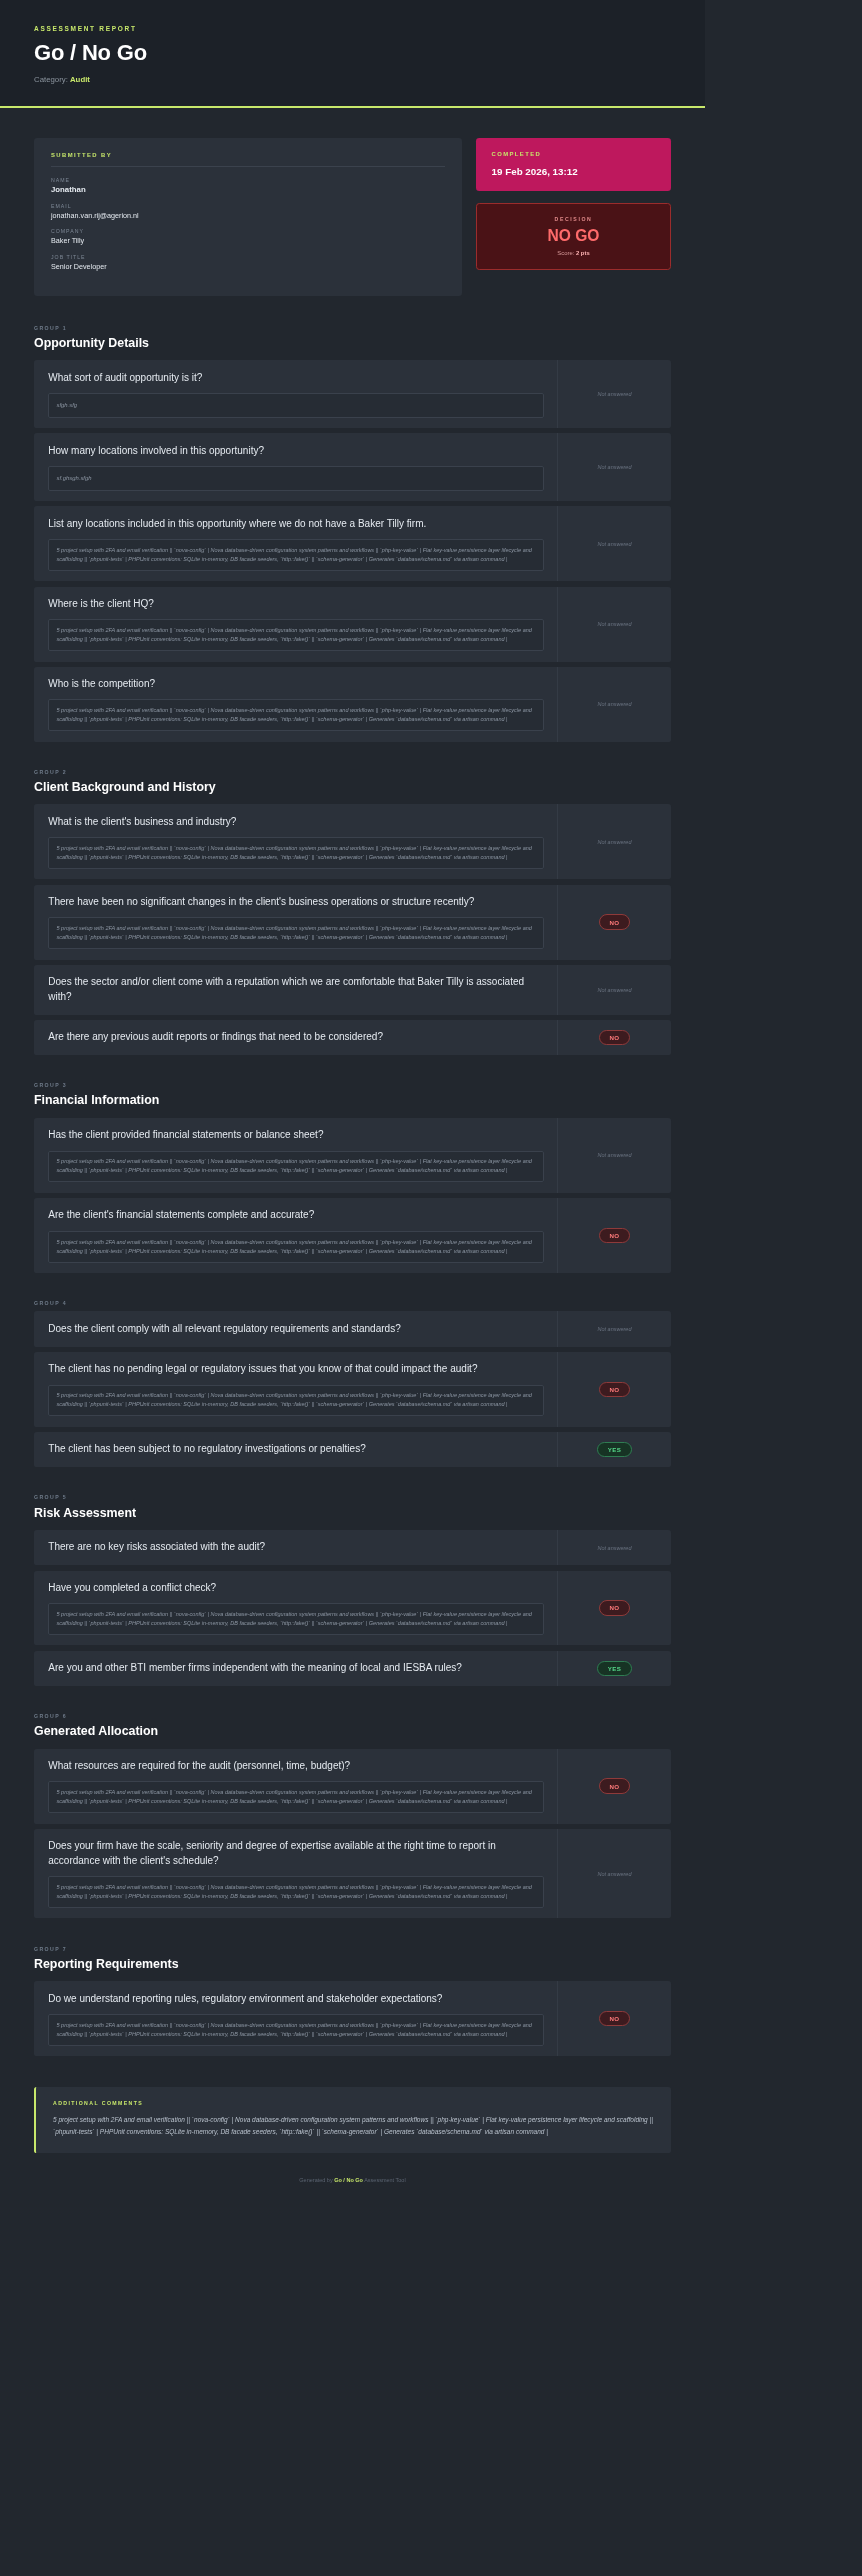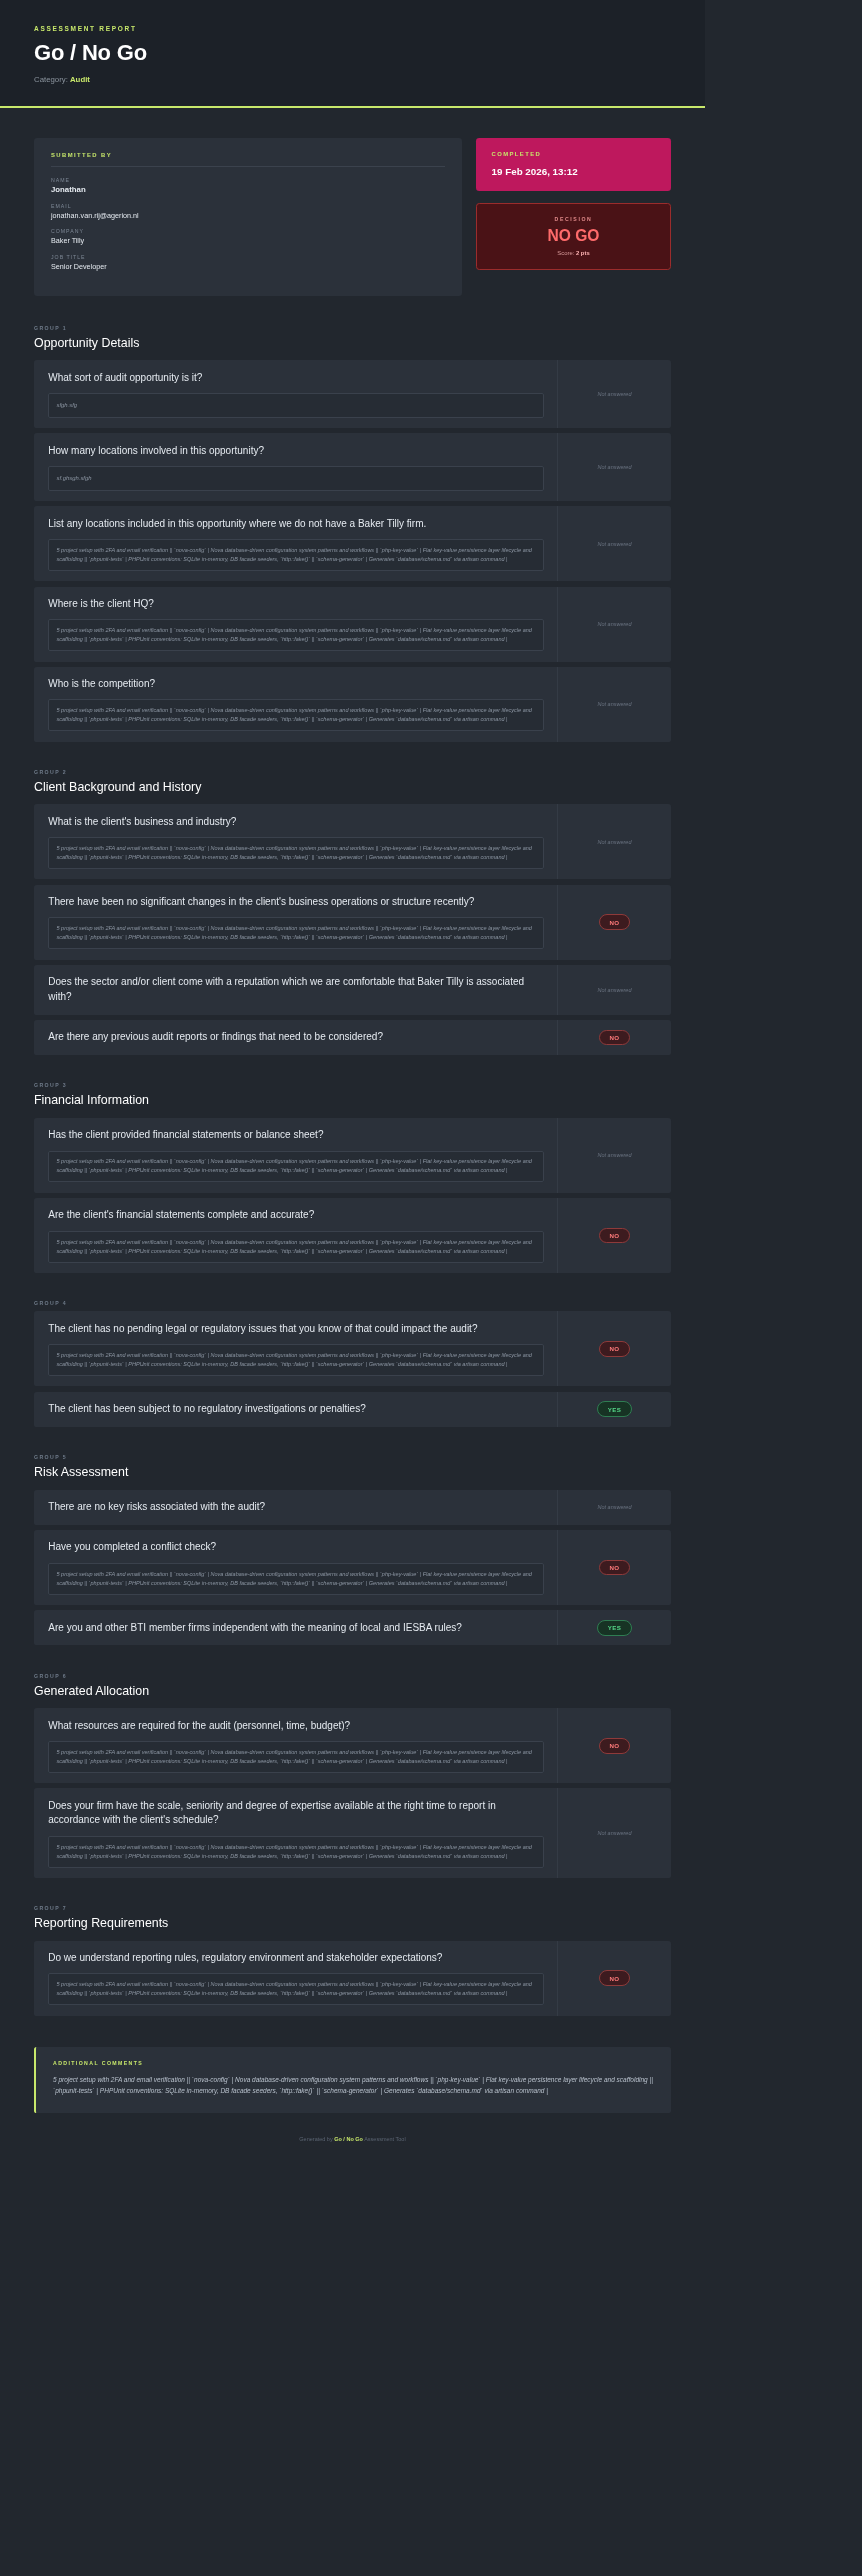--- a/index.html
+++ b/index.html
@@ -112,21 +112,21 @@
   .group { padding: 22px 34px 0 34px; }
   .group-eyebrow {
     font-size: 5.2px;
     letter-spacing: 1.4px;
     font-weight: bold;
     color: #6f7b8a;
     margin-bottom: 5.2px;
   }
   .group-title {
     font-size: 12.4px;
-    font-weight: normal;
+    font-weight: bold;
     color: #ffffff;
     margin-bottom: 10.4px;
   }
   .qcard {
     background: #2b313a;
     border-radius: 2.6px;
     margin-bottom: 5.2px;
     display: flex;
     align-items: stretch;
     overflow: hidden;
@@ -364,20 +364,28 @@
           </div>
           <div class="aside">
             <span class="pill no">NO</span>
           </div>
         </div>
       </div>
       <div class="group">
         <div class="group-eyebrow">GROUP 4</div>
         <div class="qcard">
           <div class="qbody">
+            <div class="qtext">Does the client comply with all relevant regulatory requirements and standards?</div>
+          </div>
+          <div class="aside">
+            <span class="not-answered">Not answered</span>
+          </div>
+        </div>
+        <div class="qcard">
+          <div class="qbody">
             <div class="qtext">The client has no pending legal or regulatory issues that you know of that could impact the audit?</div>
             <div class="answer-box">5 project setup with 2FA and email verification || `nova-config` | Nova database-driven configuration system patterns and workflows || `php-key-value` | Flat key-value persistence layer lifecycle and scaffolding || `phpunit-tests` | PHPUnit conventions: SQLite in-memory, DB facade seeders, `http::fake()` || `schema-generator` | Generates `database/schema.md` via artisan command |</div>
           </div>
           <div class="aside">
             <span class="pill no">NO</span>
           </div>
         </div>
         <div class="qcard">
           <div class="qbody">
             <div class="qtext">The client has been subject to no regulatory investigations or penalties?</div>

